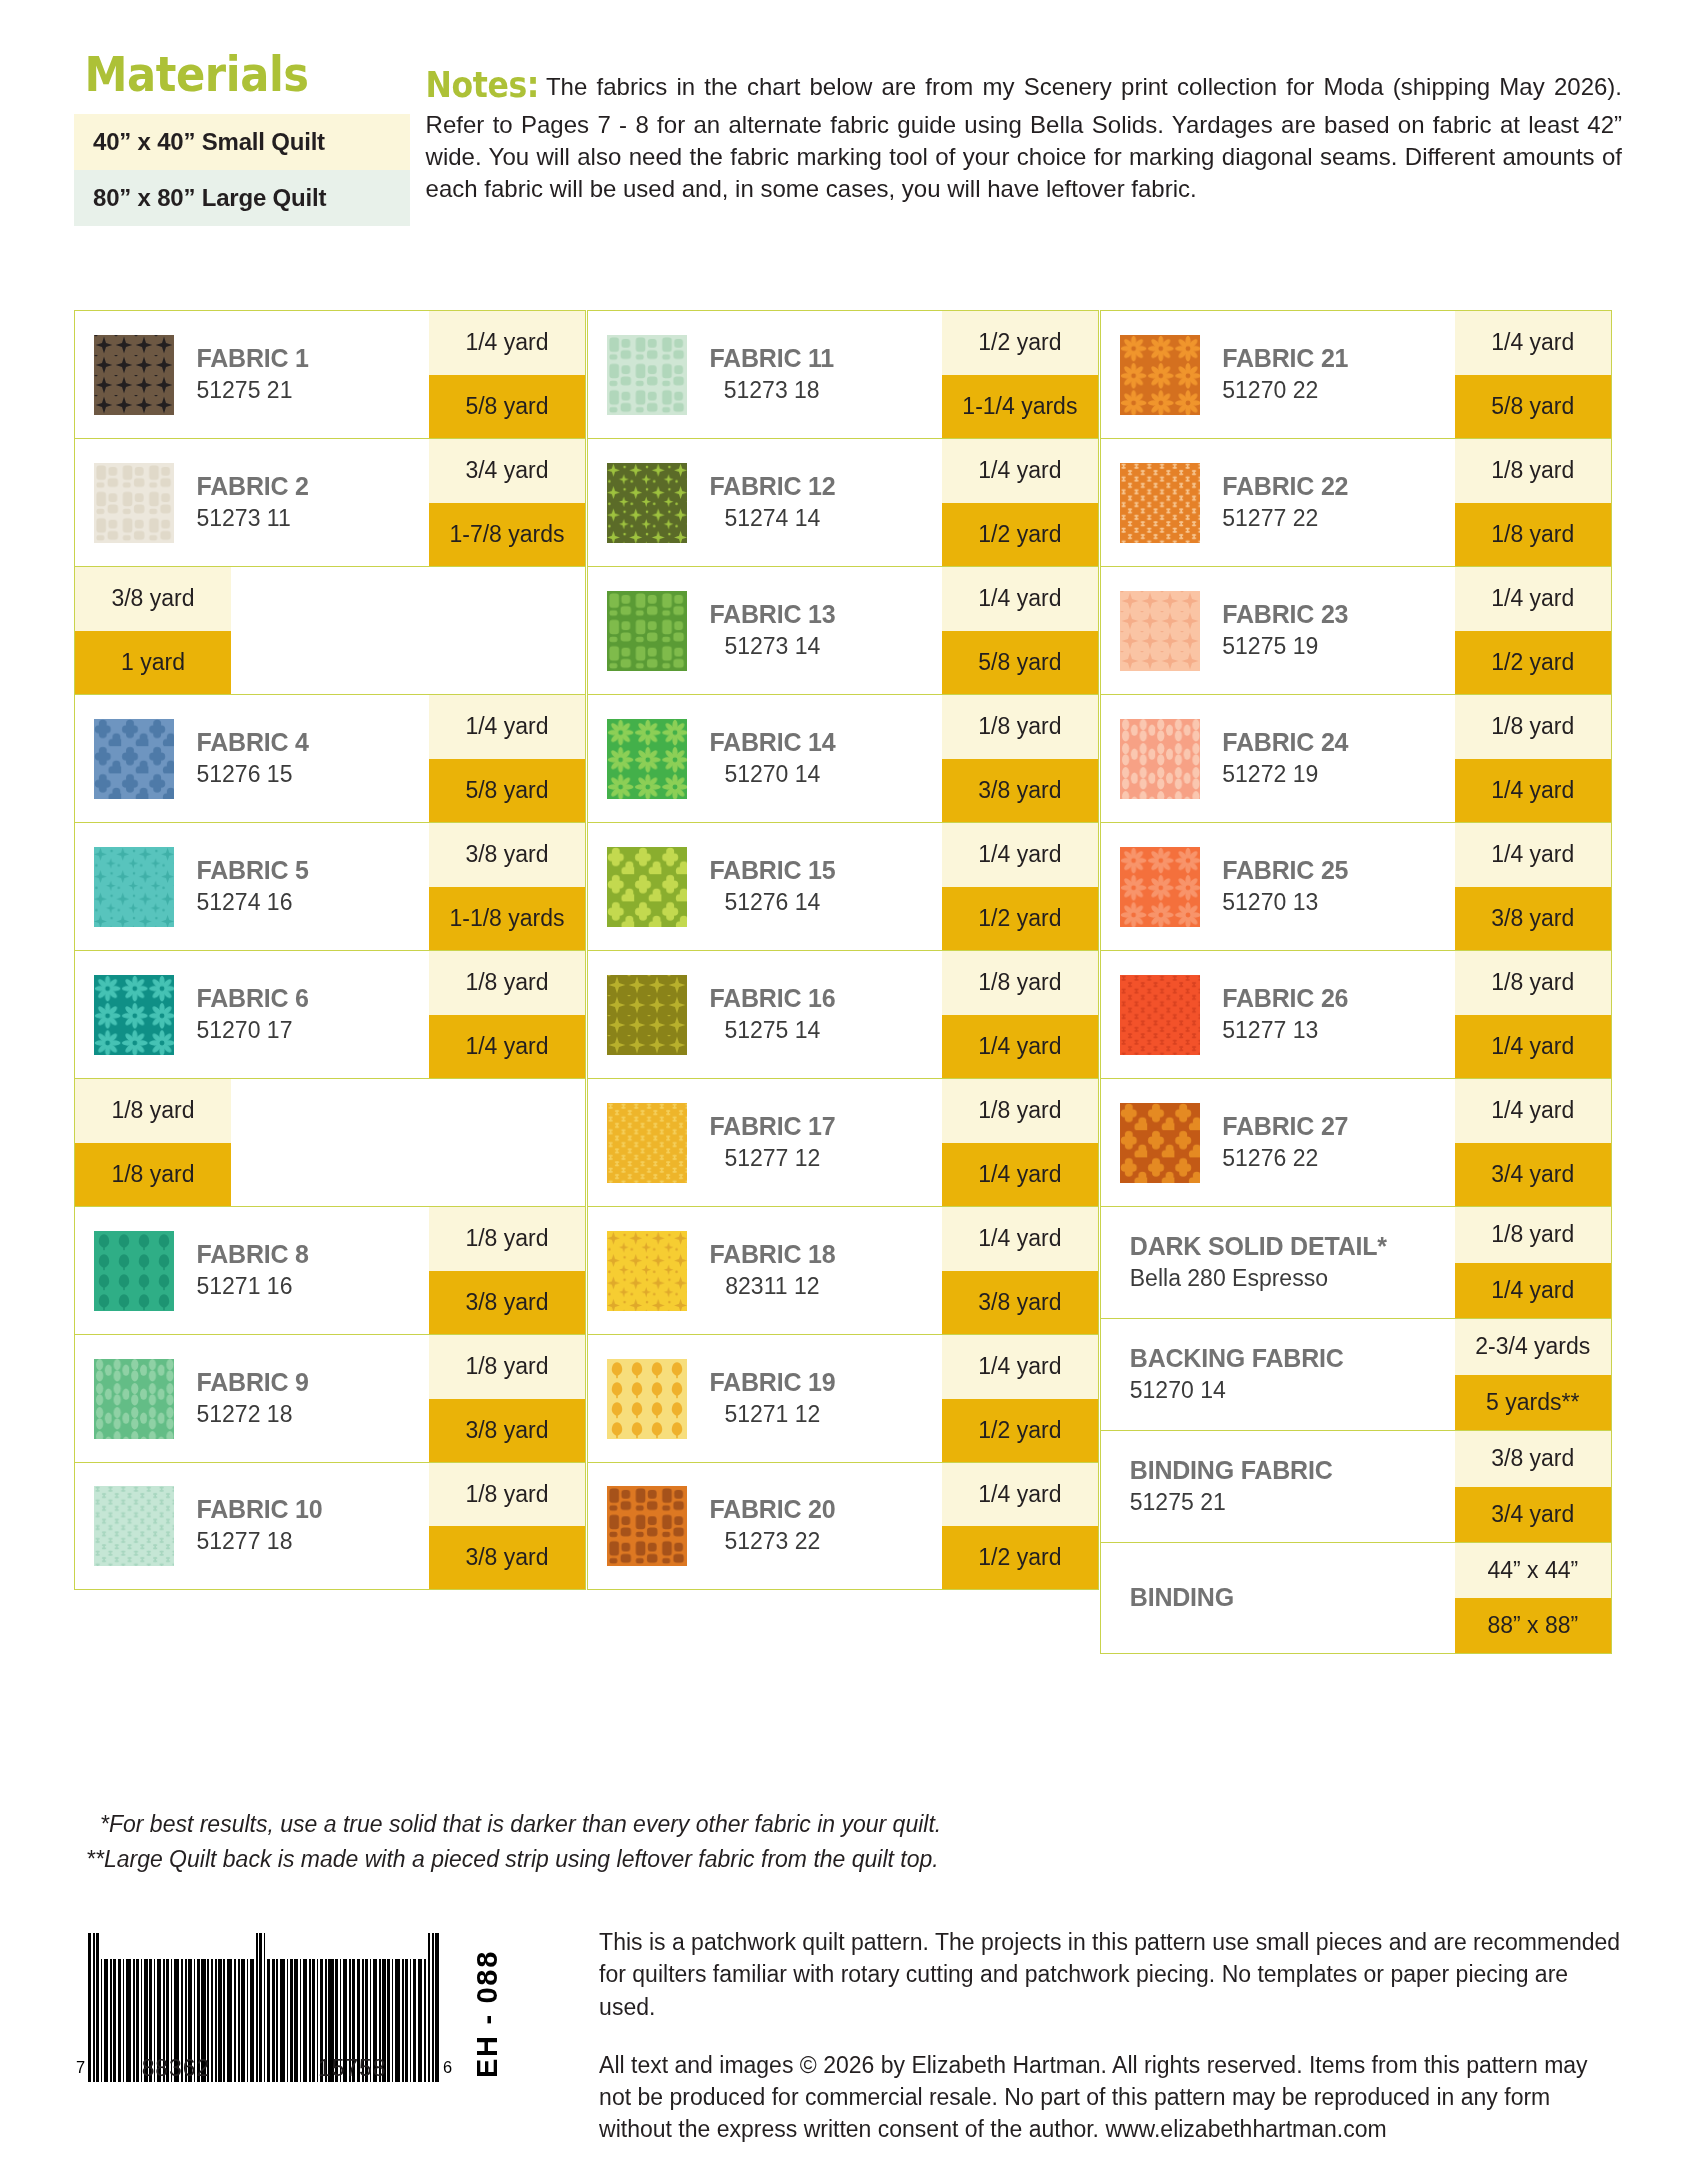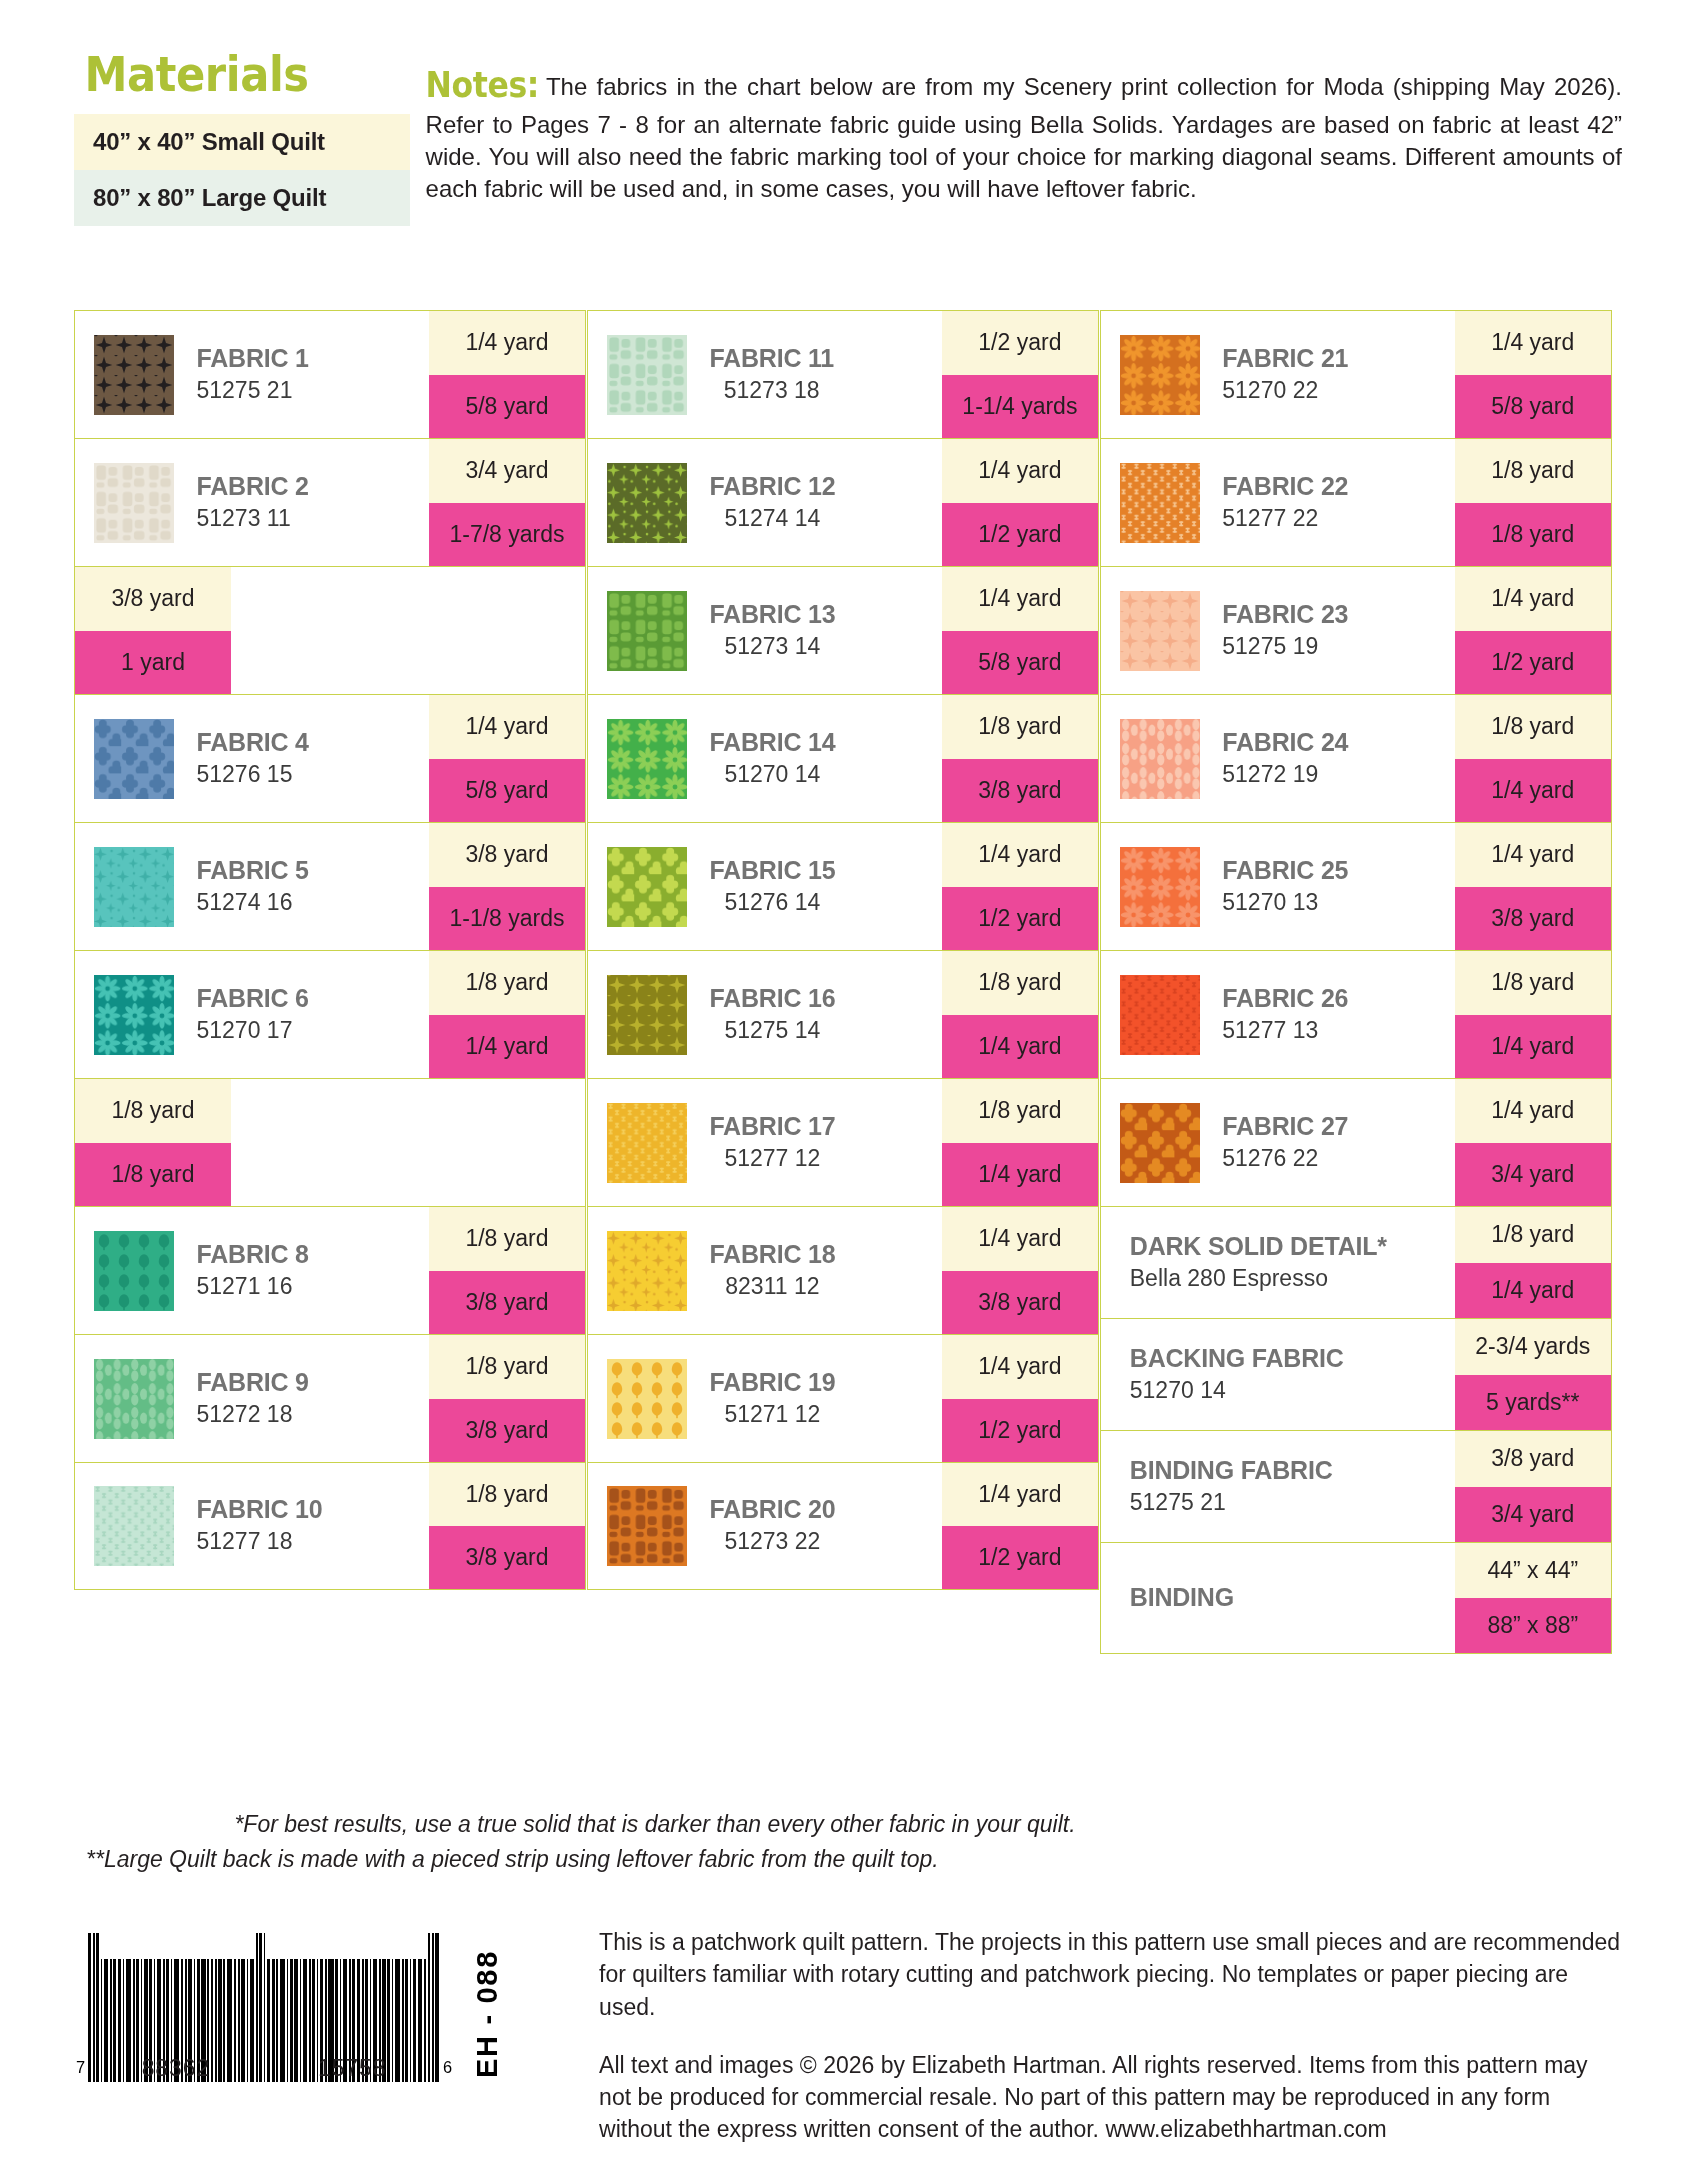--- a/index.html
+++ b/index.html
@@ -89,35 +89,35 @@
     width:156px;flex:0 0 156px;
     display:flex;flex-direction:column;
   }
   .yd{
     flex:1;display:flex;align-items:center;justify-content:center;
     font-size:23px;color:#231f20;white-space:nowrap;
     padding:0 5.2px;
     box-sizing:border-box;
   }
   .yd.small{background:#fbf6da;}
-  .yd.large{background:#ec4899;}
+  .yd.large{background:#eab308;}
 
   
   .row.special .cell-info{padding-left:29px;}
   .row.special .info-txt .fname{font-size:25px;}
   .row.special{min-height:112px;}
 
   
   .footnotes{position:absolute;left:86px;top:1807px;width:1124px;}
   .fn{
     font-size:23px;font-style:italic;color:#231f20;
     line-height:1.5;white-space:nowrap;
     font-stretch:condensed;
   }
-  .fn.indent{padding-left:14px;text-align:center;}
+  .fn.indent{padding-left:14px;}
 
   
   .footer{position:absolute;left:76px;top:1921px;right:61px;display:flex;align-items:flex-start;}
   .barcode-wrap{flex:0 0 363px;display:flex;align-items:flex-end;padding-top:12px;}
   .bc-box{display:flex;align-items:flex-end;}
   .bc-digit-l{font-size:16.4px;color:#000;padding-bottom:5.2px;padding-right:2.6px;}
   .bc-digit-r{font-size:16.4px;color:#000;padding-bottom:5.2px;padding-left:2.6px;}
   .bars{display:flex;align-items:flex-end;height:149px;}
   .bars i{display:block;background:#000;}
   .bc-nums{

